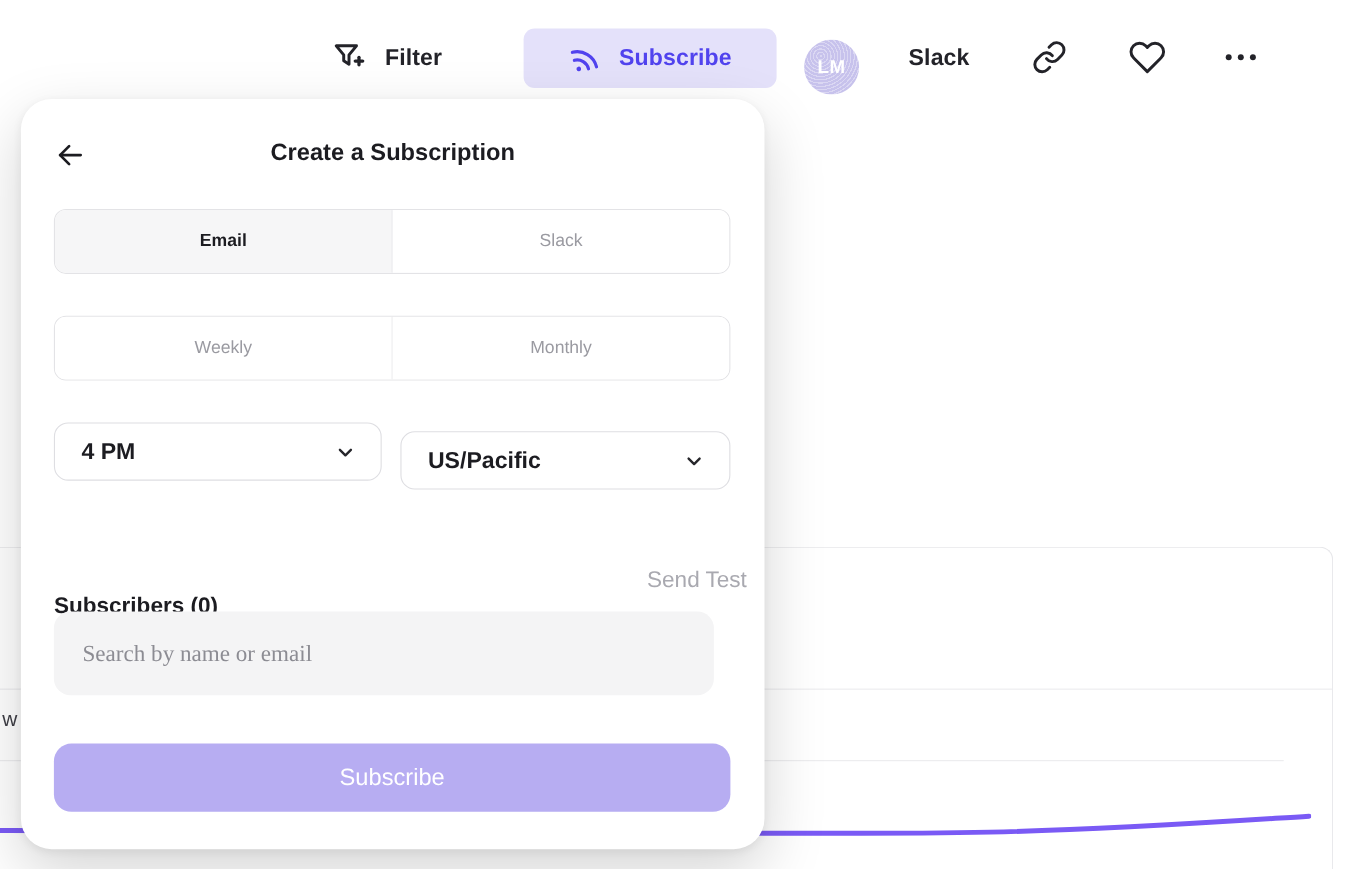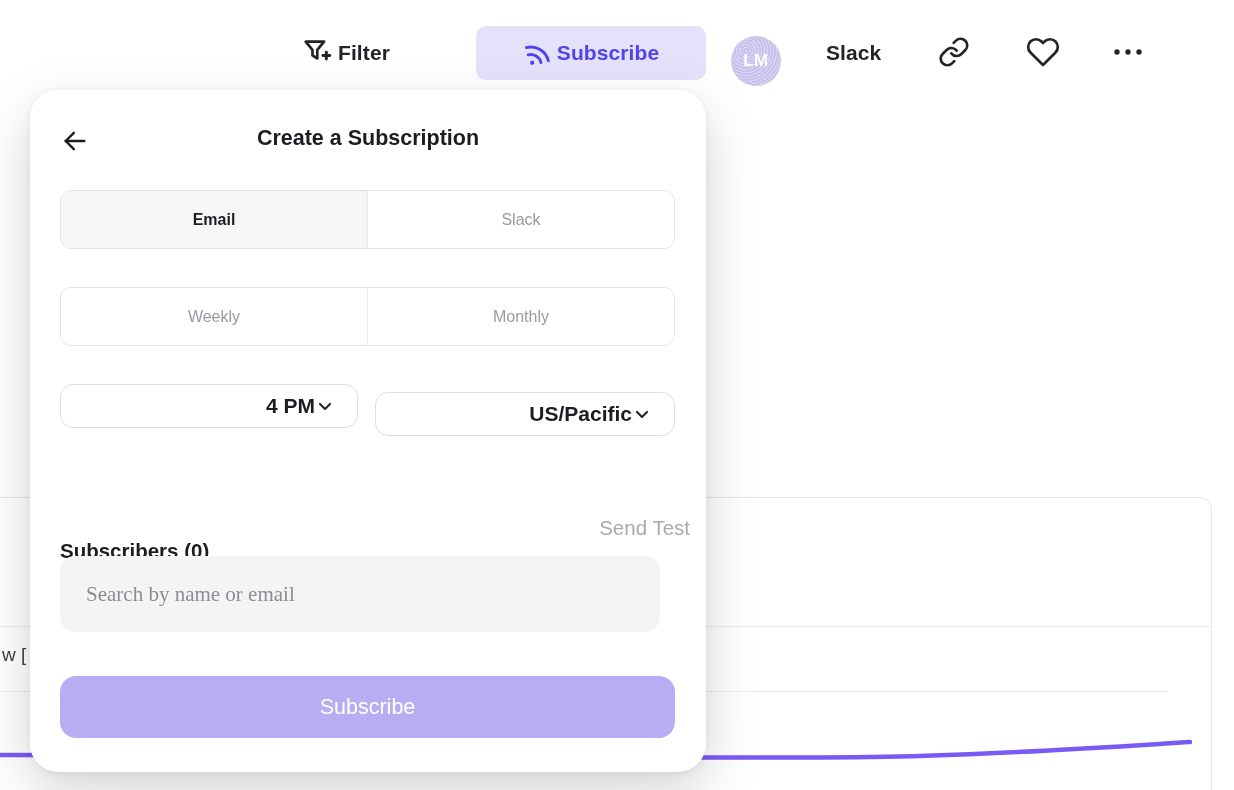--- a/index.html
+++ b/index.html
@@ -22,21 +22,21 @@
   }
   .bg-grid-1 { position:absolute; left:0; right:0; top:128px; height:1px; background:#ebebee; }
   .bg-grid-2 { position:absolute; left:0; right:44px; top:193px; height:1px; background:#ebebee; }
   .bg-fragment {
     position:absolute; left:2px; top:644px; font-size:19px; color:#3f3f46; z-index:1;
   }
   .bg-line-svg { position:absolute; left:0; top:733px; z-index:1; }
 
   
   .toolbar { position:absolute; left:0; top:0; width:1234px; height:92px; z-index:2; }
-  .tb-item { position:absolute; display:flex; align-items:center; gap:4px; height:54px; top:26px; }
+  .tb-item { position:absolute; display:flex; align-items:center; gap:16px; height:54px; top:26px; }
   .tb-label { font-size:21px; font-weight:600; color:#232329; letter-spacing:.1px; }
   .filter-group { left:300px; cursor:pointer; }
   .subscribe-pill {
     left:476px; width:230px; justify-content:center;
     background:#e4e1fa; border-radius:10px; cursor:pointer;
   }
   .subscribe-pill .tb-label { color:#5143ee; }
   .avatar {
     position:absolute; left:731px; top:36px; width:50px; height:50px; border-radius:50%;
     background:
@@ -46,21 +46,21 @@
     color:#ffffff; font-weight:700; font-size:17px; letter-spacing:.5px; cursor:pointer;
   }
   .share-btn { left:826px; cursor:pointer; }
   .icon-btn { position:absolute; top:34px; width:36px; height:36px; display:flex; align-items:center; justify-content:center; cursor:pointer; }
   .link-btn { left:936px; }
   .heart-btn { left:1025px; }
   .dots-btn { left:1110px; }
 
   
   .popover {
-    position:absolute; left:30px; top:90px; width:676px; height:682px;
+    position:absolute; left:19px; top:90px; width:676px; height:682px;
     background:#ffffff; border-radius:28px; z-index:3;
     box-shadow:0 2px 8px rgba(0,0,0,.06), 0 20px 55px rgba(0,0,0,.17);
   }
   .pop-header { position:absolute; left:0; top:28px; width:100%; height:44px; }
   .back-btn { position:absolute; left:30px; top:8px; width:30px; height:30px; display:flex; align-items:center; justify-content:center; cursor:pointer; }
   .pop-title { position:absolute; left:0; width:100%; top:8px; text-align:center; font-size:21.5px; font-weight:600; color:#1c1c21; }
 
   .seg-group {
     position:absolute; left:30px; width:615px;
     border:1px solid #e3e3e6; border-radius:11px; background:#ffffff;
@@ -70,23 +70,23 @@
   .seg-frequency { top:197px; height:59px; }
   .seg {
     flex:1; display:flex; align-items:center; justify-content:center;
     font-size:16px; color:#9a9aa1; cursor:pointer; background:#ffffff;
     border-right:1px solid #e9e9ec;
   }
   .seg:last-child { border-right:none; }
   .seg.active { background:#f6f6f7; color:#1c1c21; font-weight:600; }
 
   .select-box {
-    position:absolute; top:294px; height:44px;
+    position:absolute; top:294px; height:53px;
     border:1px solid #dedee2; border-radius:13px; background:#ffffff;
-    display:flex; align-items:center; justify-content:flex-end;
+    display:flex; align-items:center; justify-content:space-between;
     padding:0 22px 0 24px; cursor:pointer;
   }
   .select-time { left:30px; width:298px; }
   .select-tz { left:345px; width:300px;margin-top:8px; }
   .select-value { font-size:21px; font-weight:600; color:#1c1c21; }
 
   .subs-row { position:absolute; left:30px; top:403px; width:630px; display:flex; justify-content:space-between; align-items:center; }
   .subs-label { font-size:20.5px; font-weight:600; color:#1c1c21;margin-top:46px; }
   .send-test { font-size:20.5px; font-weight:500; color:#a9a9b0; cursor:pointer; }
 

